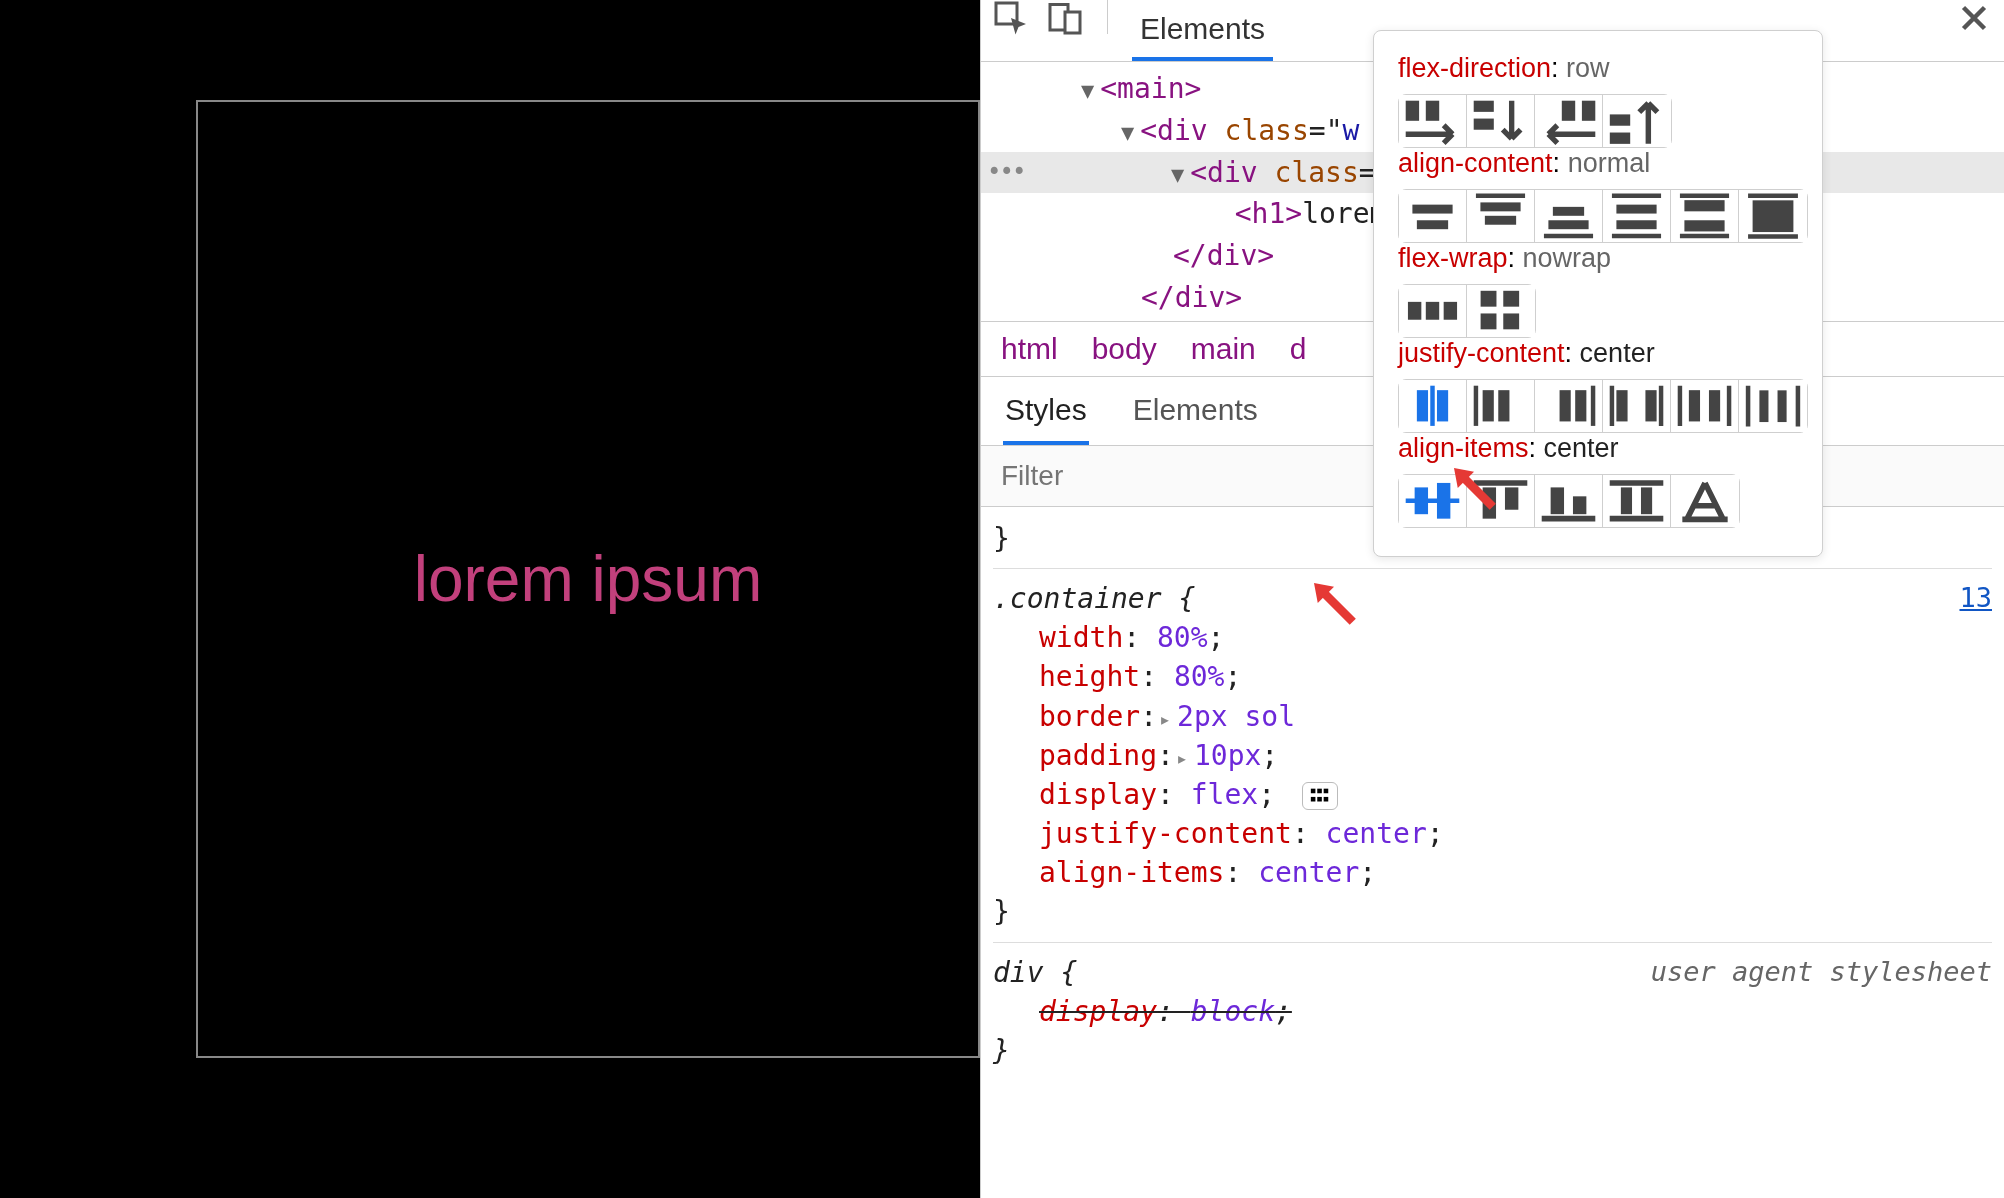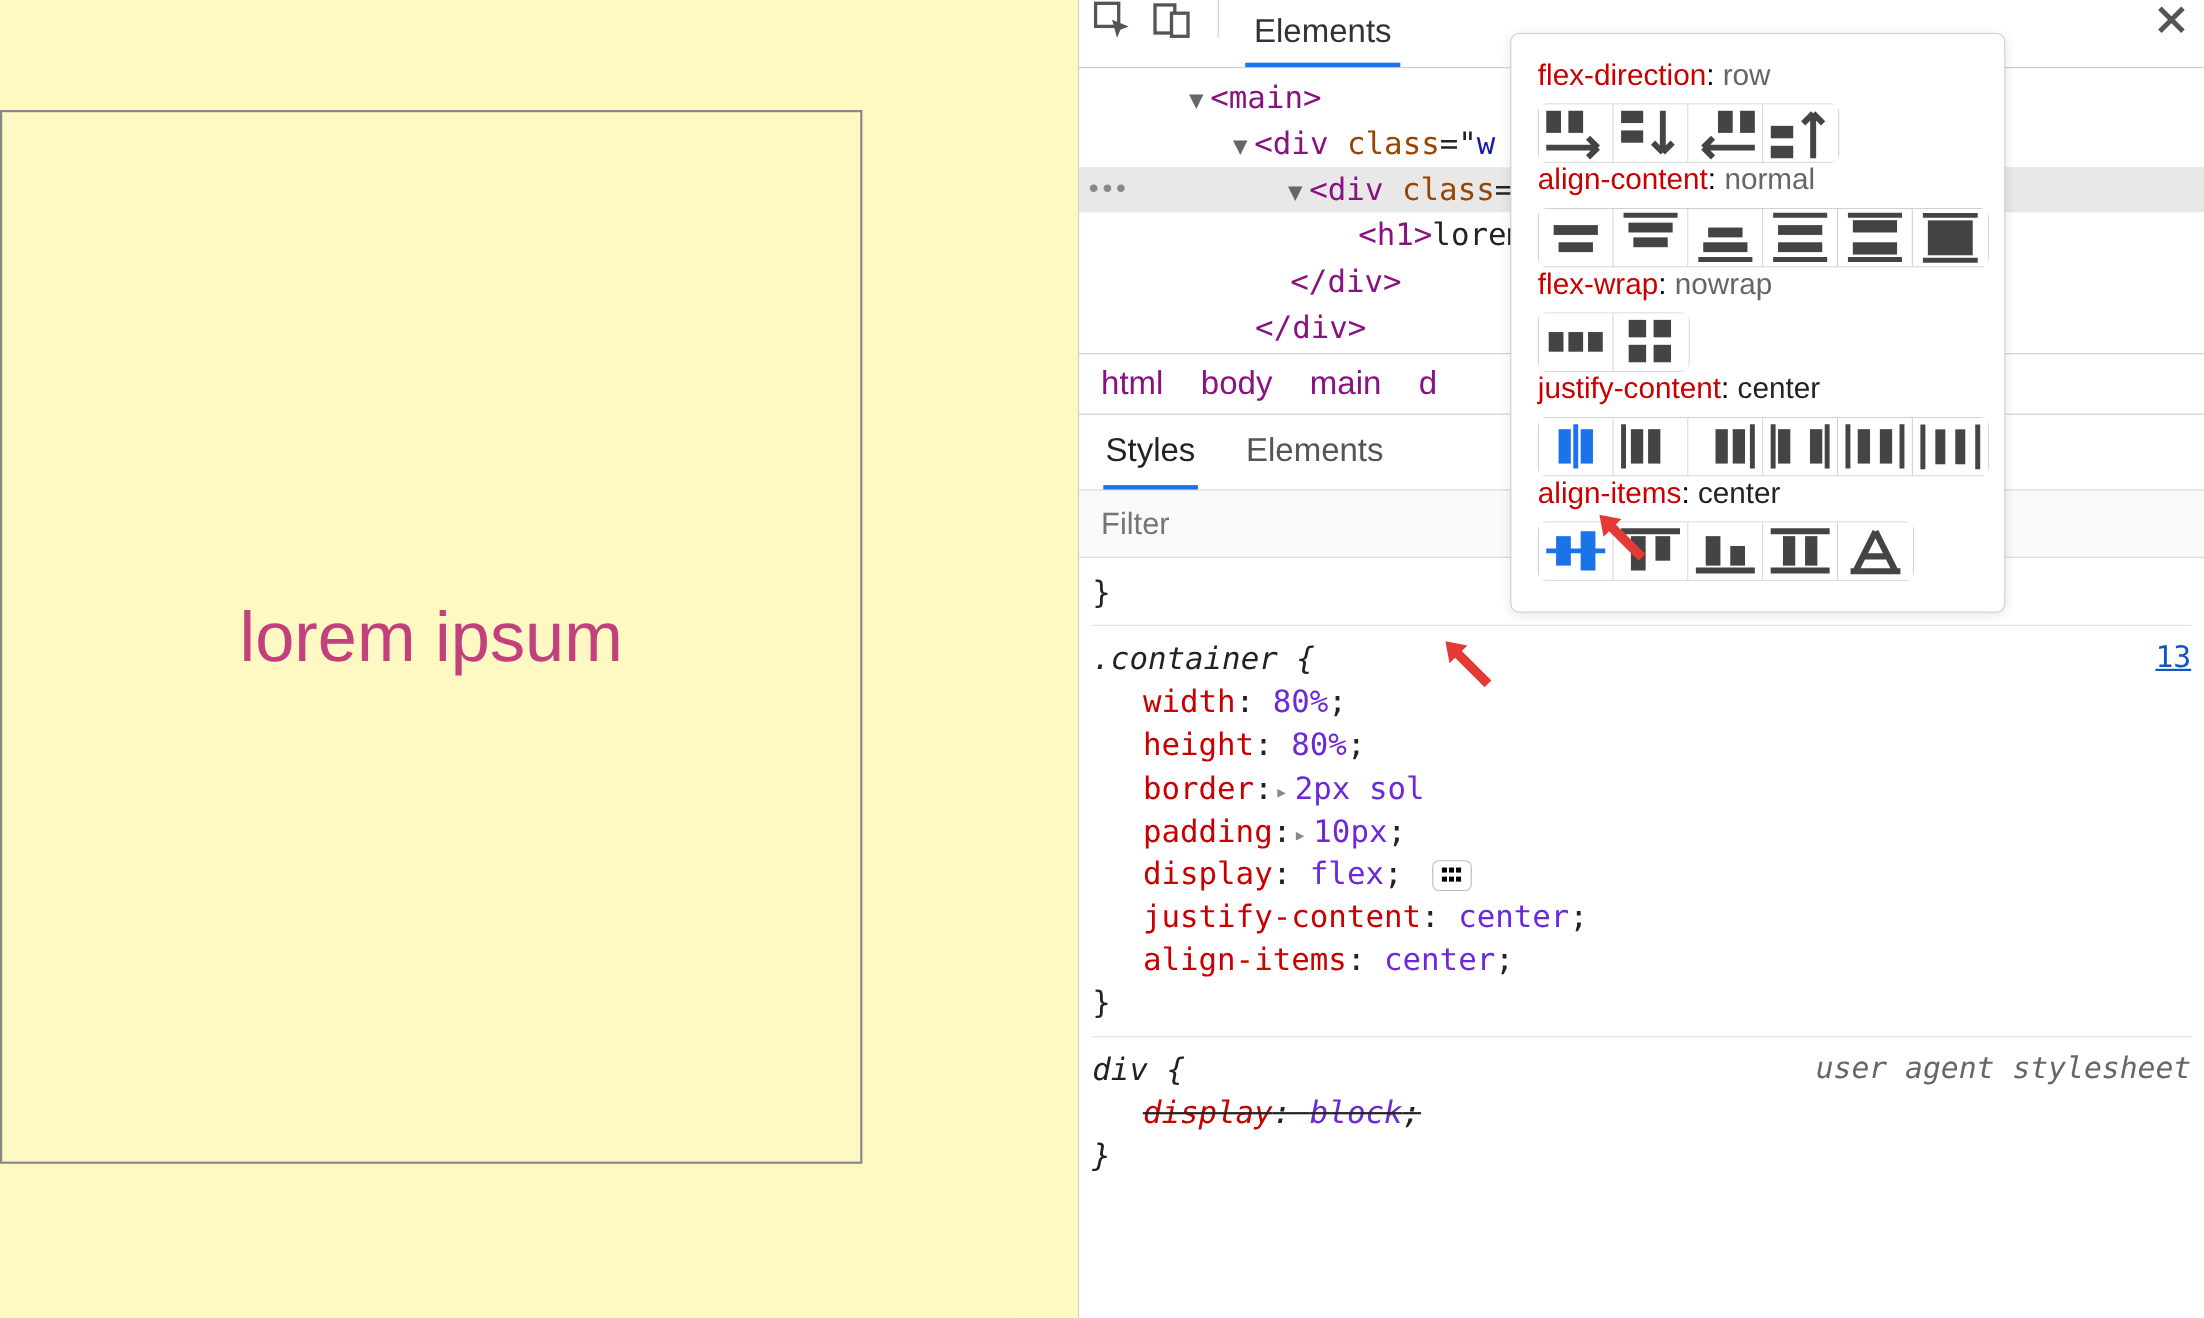--- a/index.html
+++ b/index.html
@@ -8,24 +8,24 @@
     width: 2004px;
     height: 1198px;
     background: #fff;
     overflow: hidden;
     display: flex;
   }
   
   .preview {
     width: 980px;
     height: 100%;
-    background: #fef9c3;
+    background: #000000;
     display: flex;
     align-items: center;
-    justify-content: flex-start;
+    justify-content: flex-end;
   }
   .preview-container {
     width: 80%;
     height: 80%;
     border: 2px solid #888;
     padding: 10px;
     display: flex;
     justify-content: center;
     align-items: center;
     margin-top: -40px;

